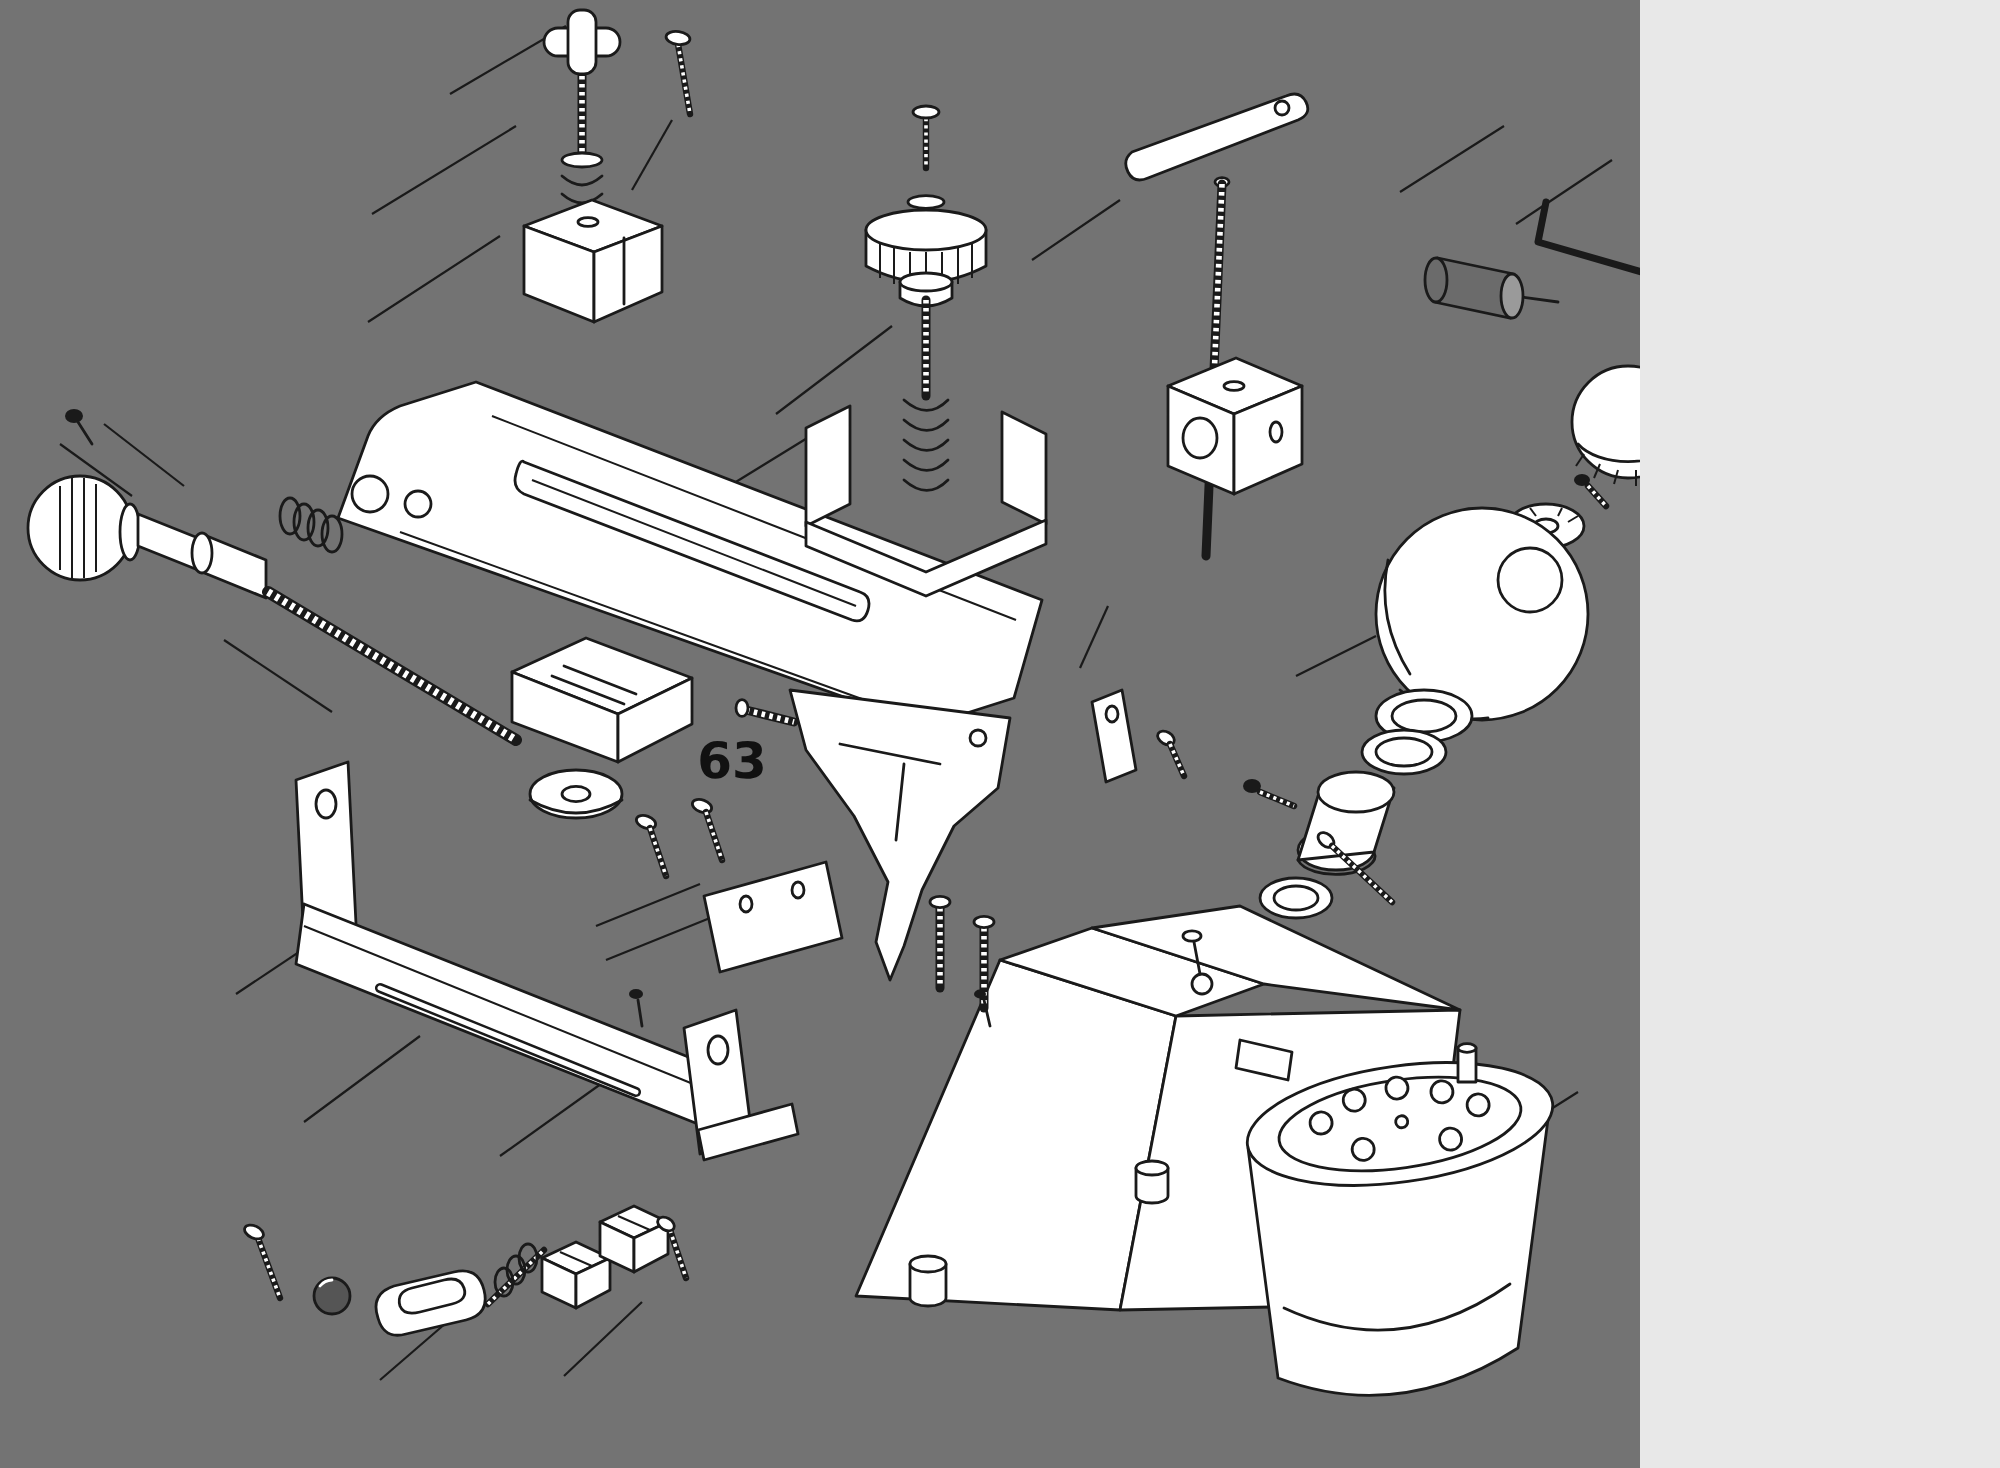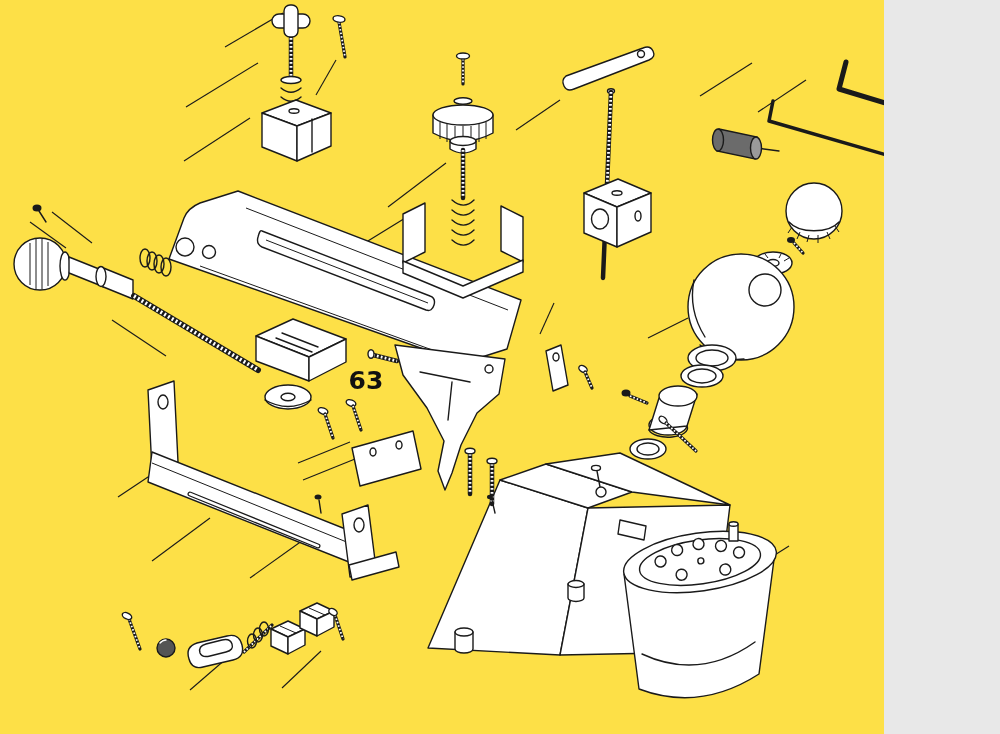--- a/index.html
+++ b/index.html
@@ -1,17 +1,17 @@
 <!DOCTYPE html>
 <html><head>
 <meta charset="utf-8">
 <style>
   html,body { margin:0; padding:0; background:#e8e8e8; }
   #stage {
-    width:884px; height:734px; background:#fde047; position:relative;
+    width:820px; height:734px; background:#737373; position:relative;
     font-family:"DejaVu Sans", sans-serif; overflow:hidden;
   }
   svg text { font-family:"DejaVu Sans", sans-serif; fill:#111; }
   .o  { fill:none; stroke:#1a1a1a; stroke-width:1.4; stroke-linejoin:round; stroke-linecap:round; }
   .w  { fill:#ffffff; stroke:#1a1a1a; stroke-width:1.4; stroke-linejoin:round; }
   .d  { fill:#1a1a1a; stroke:none; }
   .thin { stroke:#1a1a1a; stroke-width:1; fill:none; }
   .ld { stroke:#1a1a1a; stroke-width:1.1; fill:none; }
   .rod6 { stroke:#1a1a1a; stroke-width:6;   fill:none; stroke-linecap:round; }
   .th4  { stroke:#ffffff; stroke-width:3.8; fill:none; stroke-dasharray:2 2.4; }

